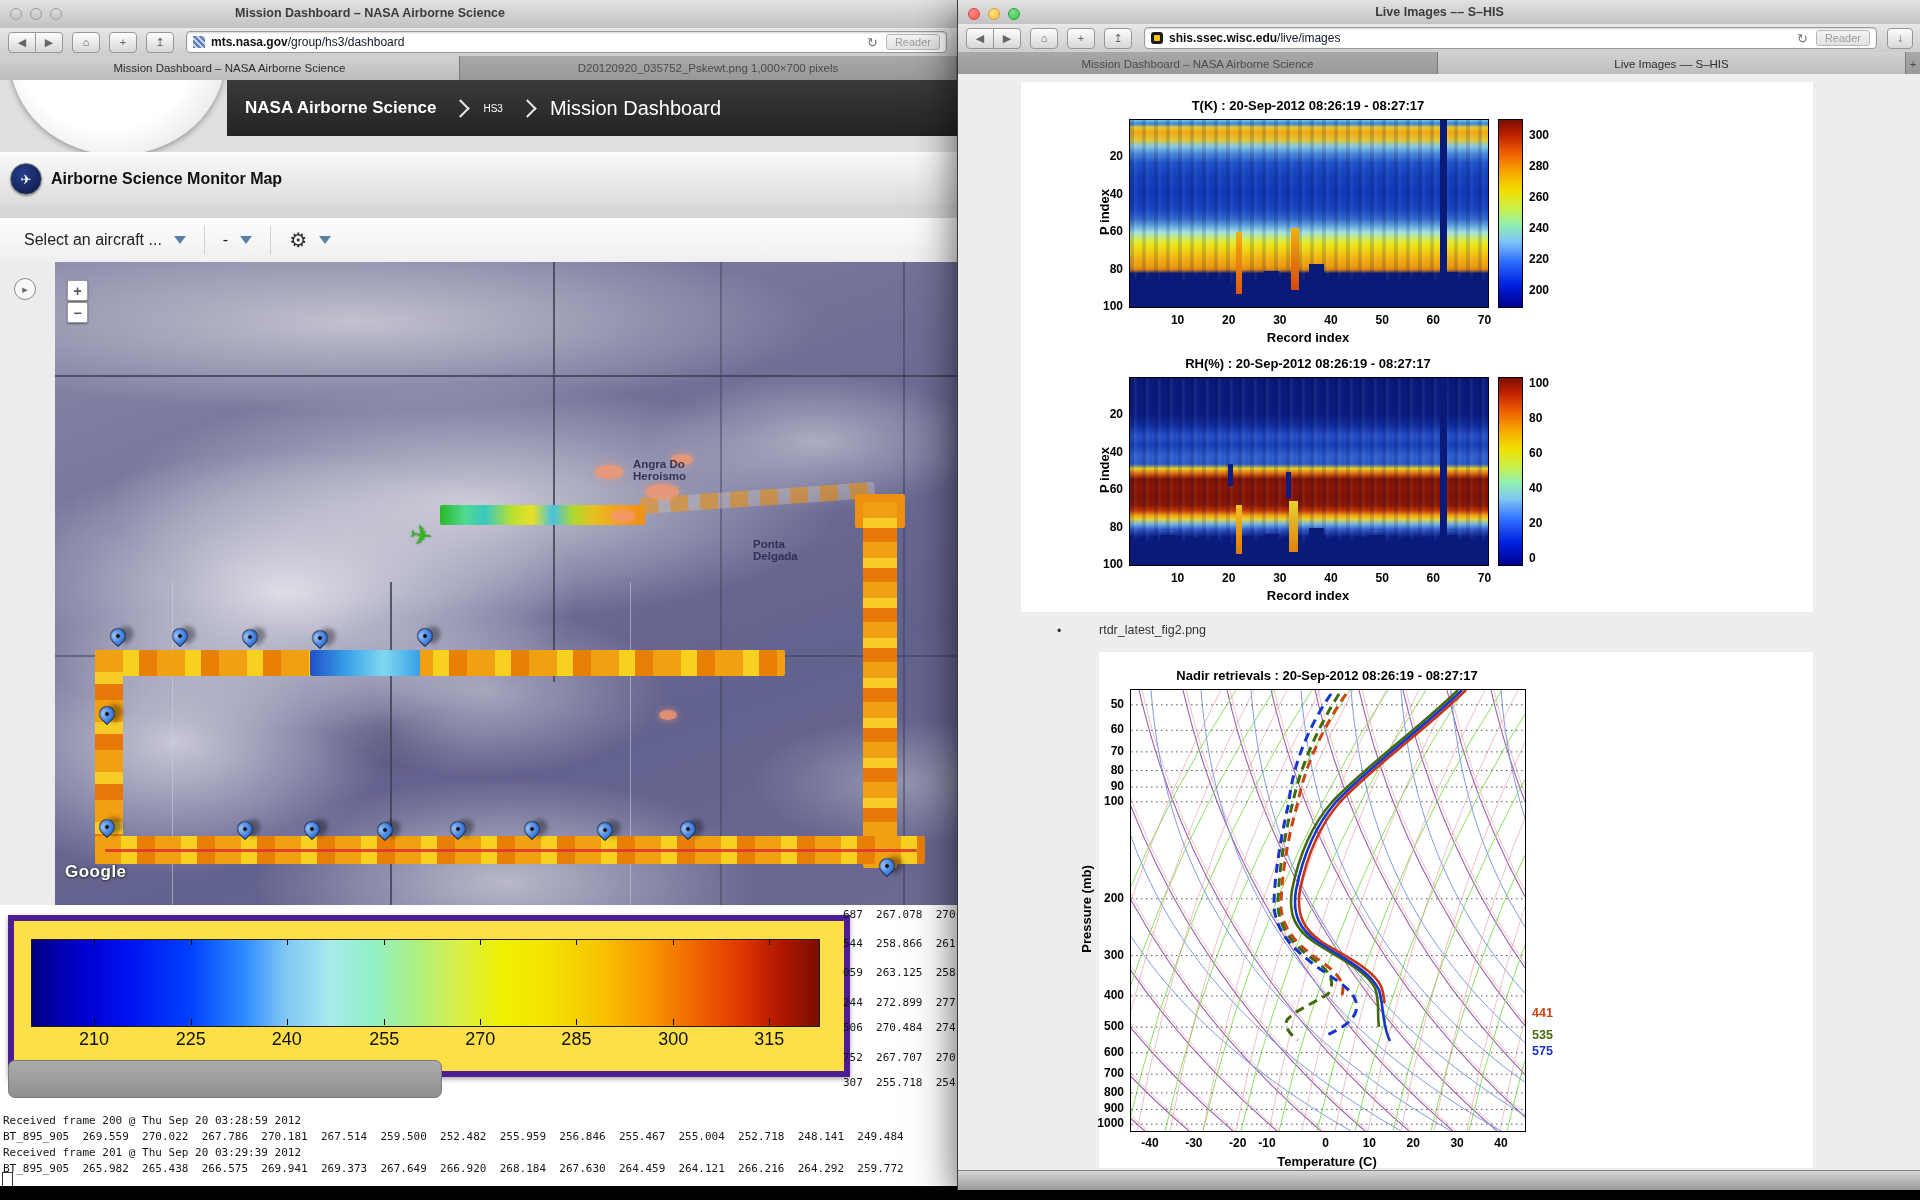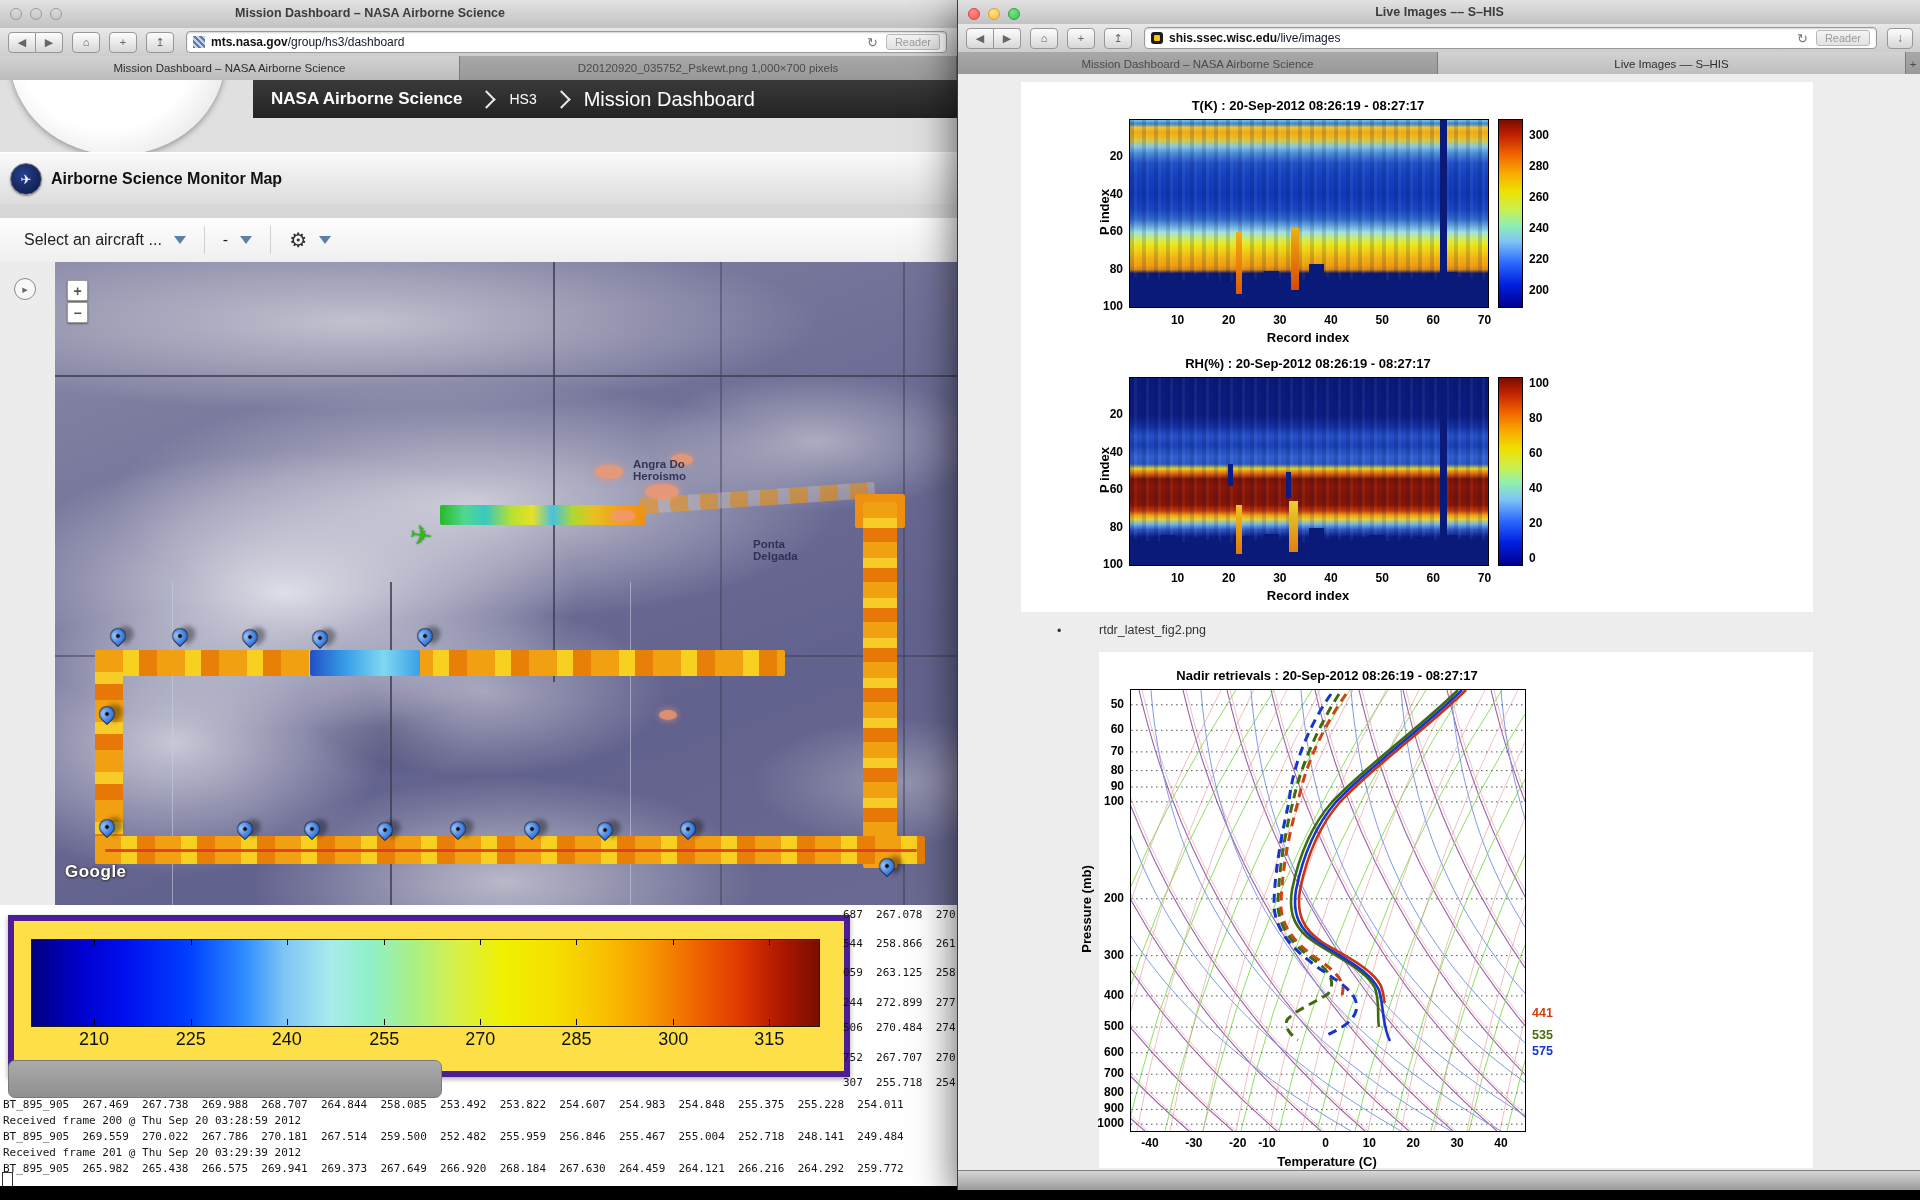--- a/index.html
+++ b/index.html
@@ -53,24 +53,24 @@
   #winR .tabs{top:52px;}
   .tab{height:100%;display:flex;align-items:center;justify-content:center;font-size:11.5px;
        color:#4a4a4a;border-right:1px solid #7b7b7b;box-sizing:border-box;overflow:hidden;white-space:nowrap;}
   .tab.active{background:linear-gradient(#d2d2d2,#bcbcbc);color:#2d2d2d;}
 
   
   .lcontent{position:absolute;left:0;top:80px;width:957px;height:1106px;background:#e4e4e4;overflow:hidden;}
   .bczone{position:absolute;left:0;top:0;width:957px;height:72px;background:#e0e0e0;overflow:hidden;}
   .logoCircle{position:absolute;left:10px;top:-120px;width:215px;height:195px;border-radius:50%;
               background:radial-gradient(circle at 45% 40%,#ffffff 55%,#d5d5d8);box-shadow:0 2px 6px rgba(0,0,0,.35);}
-  .bcbar{position:absolute;left:253px;top:0;right:0;height:38px;background:linear-gradient(#3a3a3a,#232323);
+  .bcbar{position:absolute;left:227px;top:0;right:0;height:56px;background:linear-gradient(#3a3a3a,#232323);
          display:flex;align-items:center;color:#fff;}
   .bc1{font-size:17px;font-weight:bold;margin-left:18px;}
-  .bc2{font-size:14px;}
+  .bc2{font-size:10px;}
   .bc3{font-size:20px;}
   .chev{width:11px;height:11px;border-top:2px solid #e8e8e8;border-right:2px solid #e8e8e8;
         transform:rotate(45deg);margin:0 16px 0 18px;flex:none;}
   .secthdr{position:absolute;left:0;top:72px;width:957px;height:52px;
            background:linear-gradient(#fafafa,#dcdcdc);border-top:1px solid #fff;border-bottom:1px solid #bdbdbd;
            display:flex;align-items:center;}
   .emblem{width:30px;height:30px;border-radius:50%;margin-left:10px;border:1px solid #777;
           background:radial-gradient(circle at 40% 35%,#25408f,#0c1640);display:flex;align-items:center;justify-content:center;
           color:#fff;font-size:13px;box-shadow:0 1px 2px rgba(0,0,0,.4);}
   .secttitle{font-size:16px;font-weight:bold;color:#101010;margin-left:9px;}
@@ -313,21 +313,20 @@
           </div>
         <div class="thumb"></div>
         <div class="cursorbox"></div>
       <div class="tline" style="left: 843px; top: 3px;">687  267.078  270.576</div>
           <div class="tline" style="left: 843px; top: 32px;">544  258.866  261.419</div>
           <div class="tline" style="left: 843px; top: 61px;">059  263.125  258.706</div>
           <div class="tline" style="left: 843px; top: 91px;">244  272.899  277.721</div>
           <div class="tline" style="left: 843px; top: 116px;">506  270.484  274.371</div>
           <div class="tline" style="left: 843px; top: 146px;">752  267.707  270.549</div>
           <div class="tline" style="left: 843px; top: 171px;">307  255.718  254.776</div>
-          <div class="tline" style="left: 3px; top: 193px;">BT_895_905  267.469  267.738  269.988  268.707  264.844  258.085  253.492  253.822  254.607  254.983  254.848  255.375  255.228  254.011</div>
           <div class="tline" style="left: 3px; top: 209px;">Received frame 200 @ Thu Sep 20 03:28:59 2012</div>
           <div class="tline" style="left: 3px; top: 225px;">BT_895_905  269.559  270.022  267.786  270.181  267.514  259.500  252.482  255.959  256.846  255.467  255.004  252.718  248.141  249.484</div>
           <div class="tline" style="left: 3px; top: 241px;">Received frame 201 @ Thu Sep 20 03:29:39 2012</div>
           <div class="tline" style="left: 3px; top: 257px;">BT_895_905  265.982  265.438  266.575  269.941  269.373  267.649  266.920  268.184  267.630  264.459  264.121  266.216  264.292  259.772</div>
         </div>
     </div>
   </section>
 
   <section class="win" id="winR">
     <div class="tbar">

